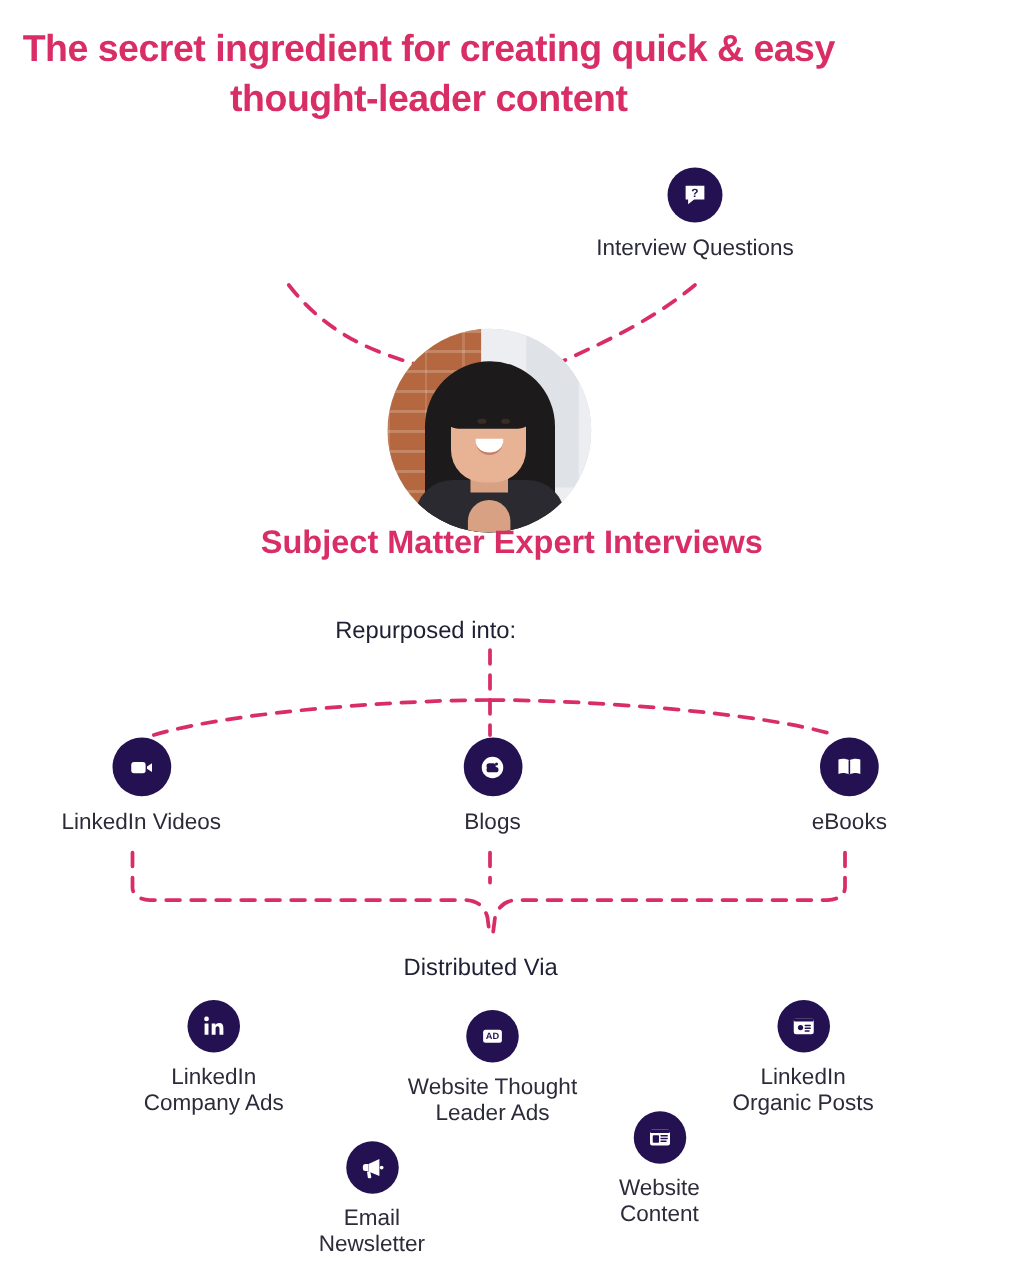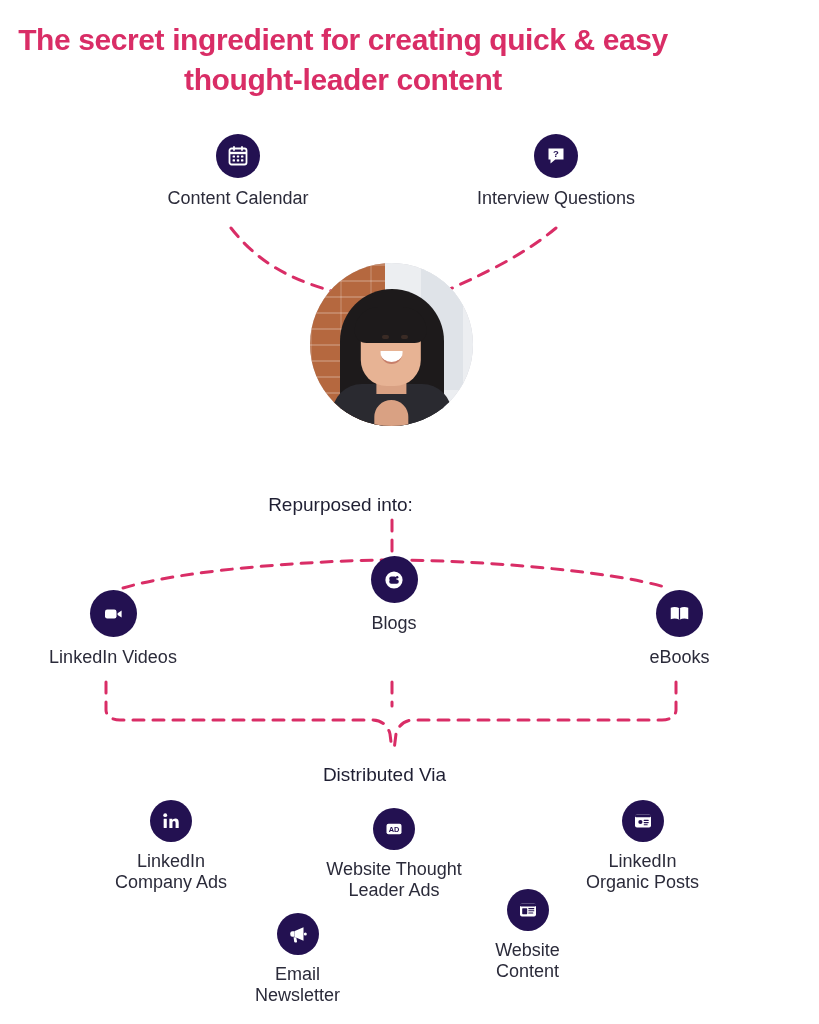--- a/index.html
+++ b/index.html
@@ -159,21 +159,21 @@
     text-align: center;
     color: #1f1f33;
     font-weight: normal;
     font-size: 19px;
   }
   .lbl-repurposed { top: 494px; }
   .lbl-distributed { top: 764px; padding-left: 44px; }
 
   
   .n-linkedin-videos { left: 33px; top: 590px; width: 160px; }
-  .n-blogs { left: 334px; top: 556px; width: 120px; text-align: center; }
+  .n-blogs { left: 334px; top: 590px; width: 120px; text-align: center; }
   .n-ebooks { left: 616px; top: 590px; width: 127px; }
   .row2 .icon-circle { width: 47px; height: 47px; }
 
   
   .n-company-ads { left: 96px; top: 800px; width: 150px; }
   .n-thought-ads { left: 308px; top: 808px; width: 172px; justify-content: center; }
   .n-organic { left: 570px; top: 800px; width: 145px; }
   .n-email { left: 240px; top: 913px; width: 115px; }
   .n-website { left: 470px; top: 889px; width: 115px; }
   .row3 .icon-circle { width: 42px; height: 42px; }
@@ -206,38 +206,20 @@
       <path d="M392 560 L 392 588"></path>
 
       <path d="M392 560 C 470 560, 610 570, 668 588"></path>
 
       <path d="M106 682 L 106 710 C 106 716, 112 720, 120 720 L 372 720 C 382 720, 388 726, 390 734 L 392 750"></path>
       <path d="M392 682 L 392 706"></path>
       <path d="M676 682 L 676 710 C 676 716, 670 720, 662 720 L 414 720 C 404 720, 398 726, 396 734 L 394 750"></path>
     </g>
   </svg>
 
-  <div class="node n-calendar">
-    <div class="icon-circle">
-      <svg width="24" height="24" viewBox="0 0 24 24" fill="none" stroke="#ffffff" stroke-width="1.8">
-        <rect x="3.5" y="4.5" width="17" height="16" rx="2"></rect>
-        <path d="M3.5 9h17" stroke-width="2.4"></path>
-        <path d="M8 3v3M16 3v3" stroke-linecap="round"></path>
-        <g fill="#ffffff" stroke="none">
-          <rect x="6.6" y="11.4" width="2.4" height="2.2" rx="0.5"></rect>
-          <rect x="10.8" y="11.4" width="2.4" height="2.2" rx="0.5"></rect>
-          <rect x="15" y="11.4" width="2.4" height="2.2" rx="0.5"></rect>
-          <rect x="6.6" y="15.2" width="2.4" height="2.2" rx="0.5"></rect>
-          <rect x="10.8" y="15.2" width="2.4" height="2.2" rx="0.5"></rect>
-          <rect x="15" y="15.2" width="2.4" height="2.2" rx="0.5"></rect>
-        </g>
-      </svg>
-    </div>
-    <div class="node-label">Content Calendar</div>
-  </div>
 
   <div class="node n-interview">
     <div class="icon-circle">
       <svg width="24" height="24" viewBox="0 0 24 24">
         <path d="M4.5 4.5h15v11h-8.2L6.5 19.4V15.5H4.5z" fill="#ffffff"></path>
         <text x="12" y="13.4" font-size="9.5" font-weight="bold" text-anchor="middle" fill="#231151" font-family="Liberation Sans, sans-serif">?</text>
       </svg>
     </div>
     <div class="node-label">Interview Questions</div>
   </div>
@@ -252,20 +234,21 @@
       <div class="ph-neck"></div>
       <div class="ph-neckline"></div>
       <div class="ph-face"></div>
       <div class="ph-fringe"></div>
       <div class="ph-eye l"></div>
       <div class="ph-eye r"></div>
       <div class="ph-smile"></div>
     </div>
   </div>
 
+  <div class="sme-title">Subject Matter Expert Interviews</div>
 
   <div class="section-label lbl-repurposed">Repurposed into:</div>
 
   <div class="row2">
     <div class="node n-linkedin-videos">
       <div class="icon-circle">
         <svg width="24" height="24" viewBox="0 0 24 24">
           <rect x="4" y="7.5" width="11.5" height="9" rx="2.2" fill="#ffffff"></rect>
           <path d="M16.6 11.2l4-2.6v7l-4-2.6z" fill="#ffffff"></path>
         </svg>

